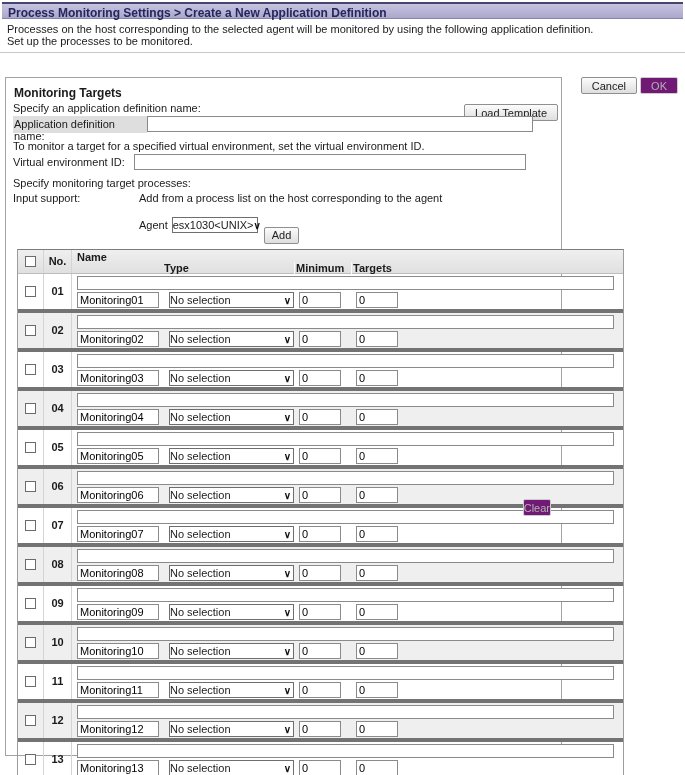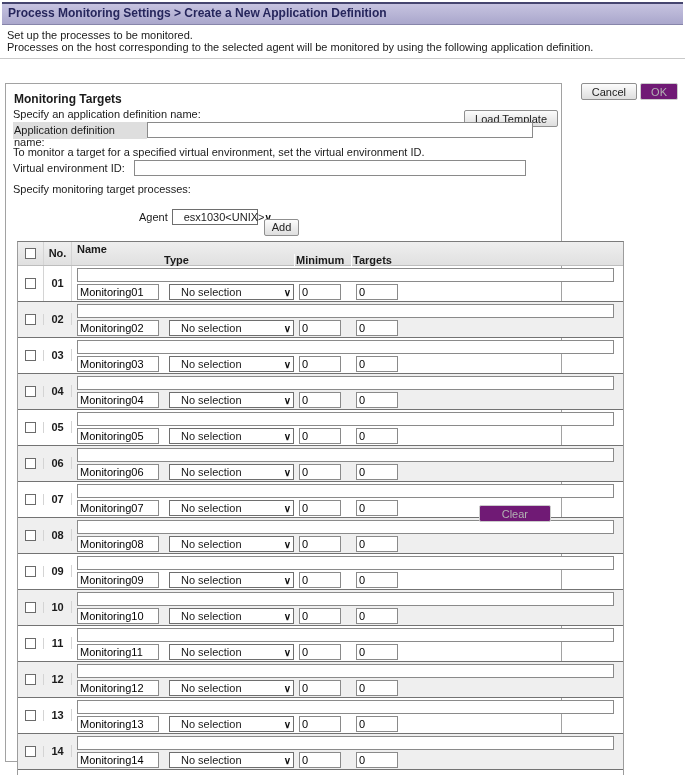--- a/index.html
+++ b/index.html
@@ -1,20 +1,20 @@
 <!DOCTYPE html>
 <html><head>
 <meta charset="utf-8">
 <style>
   * { margin:0; padding:0; box-sizing:border-box; }
   html,body { width:685px; height:775px; background:#fff; overflow:hidden;
     font-family:"Liberation Sans", sans-serif; font-size:11px; color:#1a1a1a; }
 
   
-  .titlebar { margin:2px 2px 0 2px; height:23px;
+  .titlebar { margin:2px 2px 0 2px; height:17px;
     background:linear-gradient(#c6c3e0,#aaa7cc);
     border-top:2px solid #45456f; border-bottom:1px solid #8785aa;
     padding:2px 0 0 6px; }
   .titlebar span { font-size:12px; font-weight:bold; color:#26265c; }
 
   
   .desc { padding:5px 0 0 7px; line-height:11.5px; }
 
   
   .rule { border-top:1px solid #c9c9c9; margin-top:5px; }
@@ -44,21 +44,21 @@
     border:1px solid #8a8a8a; background:#fff; height:16px; padding:0 2px; }
   .txt.appdef { width:386px; }
   .txt.ve { width:392px; }
 
   .support-row { margin:2px 0 0 4px; display:flex; }
   .support-label { width:126px; display:inline-block; }
   .agent-row { margin:2px 0 0 130px; display:flex; align-items:center; }
   .agent-row > span:first-child { margin-right:4px; }
 
   .select { display:inline-flex; justify-content:space-between; align-items:center;
-    background:#fff; border:1px solid #6e6e6e; height:16px; padding:0 2px 0 11px;
+    background:#fff; border:1px solid #6e6e6e; height:16px; padding:0 2px 0 0;
     cursor:default; }
   .select .chev::after { content:"\2228"; font-size:10px; font-weight:bold; color:#111; }
   .select.agent { width:86px; margin-right:6px; }
   .btn.small { padding:1px 7px; }
 
   
   .tbl { margin:5px 0 0 8px; width:607px; border:1px solid #9c9c9c;
     border-top-color:#7c7c7c; }
   .tbl-head { display:flex; height:24px;
     background:linear-gradient(#efefef,#e0e0e0); border-bottom:1px solid #bdbdbd; }
@@ -69,45 +69,45 @@
   .c-main { flex:1; }
   .tbl-head .c-main { display:flex; flex-direction:column; font-weight:bold; }
   .h-name { padding:1px 0 0 5px; height:12px; }
   .h-sub { display:flex; height:12px; }
   .h-label { width:92px; padding-left:5px;margin-top:36px; }
   .h-type { width:130px; }
   .h-min { width:57px; border-left:1px solid #fafafa; padding-left:1px; }
   .h-max { flex:1; border-left:1px solid #fafafa; padding-left:1px; }
 
   .trow { display:flex; min-height:33px; }
-  .trow + .trow { border-top:1px solid #737373;align-items:center; }
+  .trow + .trow { border-top:4px solid #737373; }
   .trow:nth-child(even) { background:#efefef; }
   .trow .c-main { padding:2px 0 1px 5px; }
   .name-input { width:537px; height:14px; display:block; }
   .row2 { margin-top:2px; display:flex; align-items:center; }
   .label-input { width:82px; }
   .type-select { width:125px; margin-left:10px; }
   .min-input { width:42px; margin-left:5px; }
   .max-input { width:42px; margin-left:15px; }
 
   .checkbox { width:11px; height:11px; background:#fff; border:1px solid #6b6b6b;
     display:inline-block; cursor:pointer; }
 
-  .btn.clear { position:absolute; top:400px; right:10px; padding:1px 22px; }
+  .btn.clear { position:absolute; top:400px; right:10px; padding:1px 0; }
 </style>
 </head>
 <body>
 
 <div class="titlebar">
   <span>Process Monitoring Settings &gt; Create a New Application Definition</span>
 </div>
 
 <div class="desc">
+  <div>Processes on the host corresponding to the selected agent will be monitored by using the following application definition.</div>
   <div>Set up the processes to be monitored.</div>
-  <div>Processes on the host corresponding to the selected agent will be monitored by using the following application definition.</div>
 </div>
 
 <div class="rule"></div>
 
 <div class="action-row top">
   <button class="btn">Cancel</button>
   <button class="btn disabled" disabled="">OK</button>
 </div>
 
 <div class="panel">
@@ -122,20 +122,24 @@
     <input class="txt appdef" type="text" value="" style="">
   </div>
 
   <div class="instr gap">To monitor a target for a specified virtual environment, set the virtual environment ID.</div>
   <div class="form-row">
     <span class="form-label plain">Virtual environment ID:</span>
     <input class="txt ve" type="text" value="" style="">
   </div>
 
   <div class="instr gap">Specify monitoring target processes:</div>
+  <div class="support-row">
+    <span class="support-label">Input support:</span>
+    <span>Add from a process list on the host corresponding to the agent</span>
+  </div>
   <div class="agent-row">
     <span>Agent</span>
     <span class="select agent">
       <span class="select-text">esx1030&lt;UNIX&gt;</span>
       <span class="chev"></span>
     </span>
     <button class="btn small">Add</button>
   </div>
 
   <div class="tbl">

